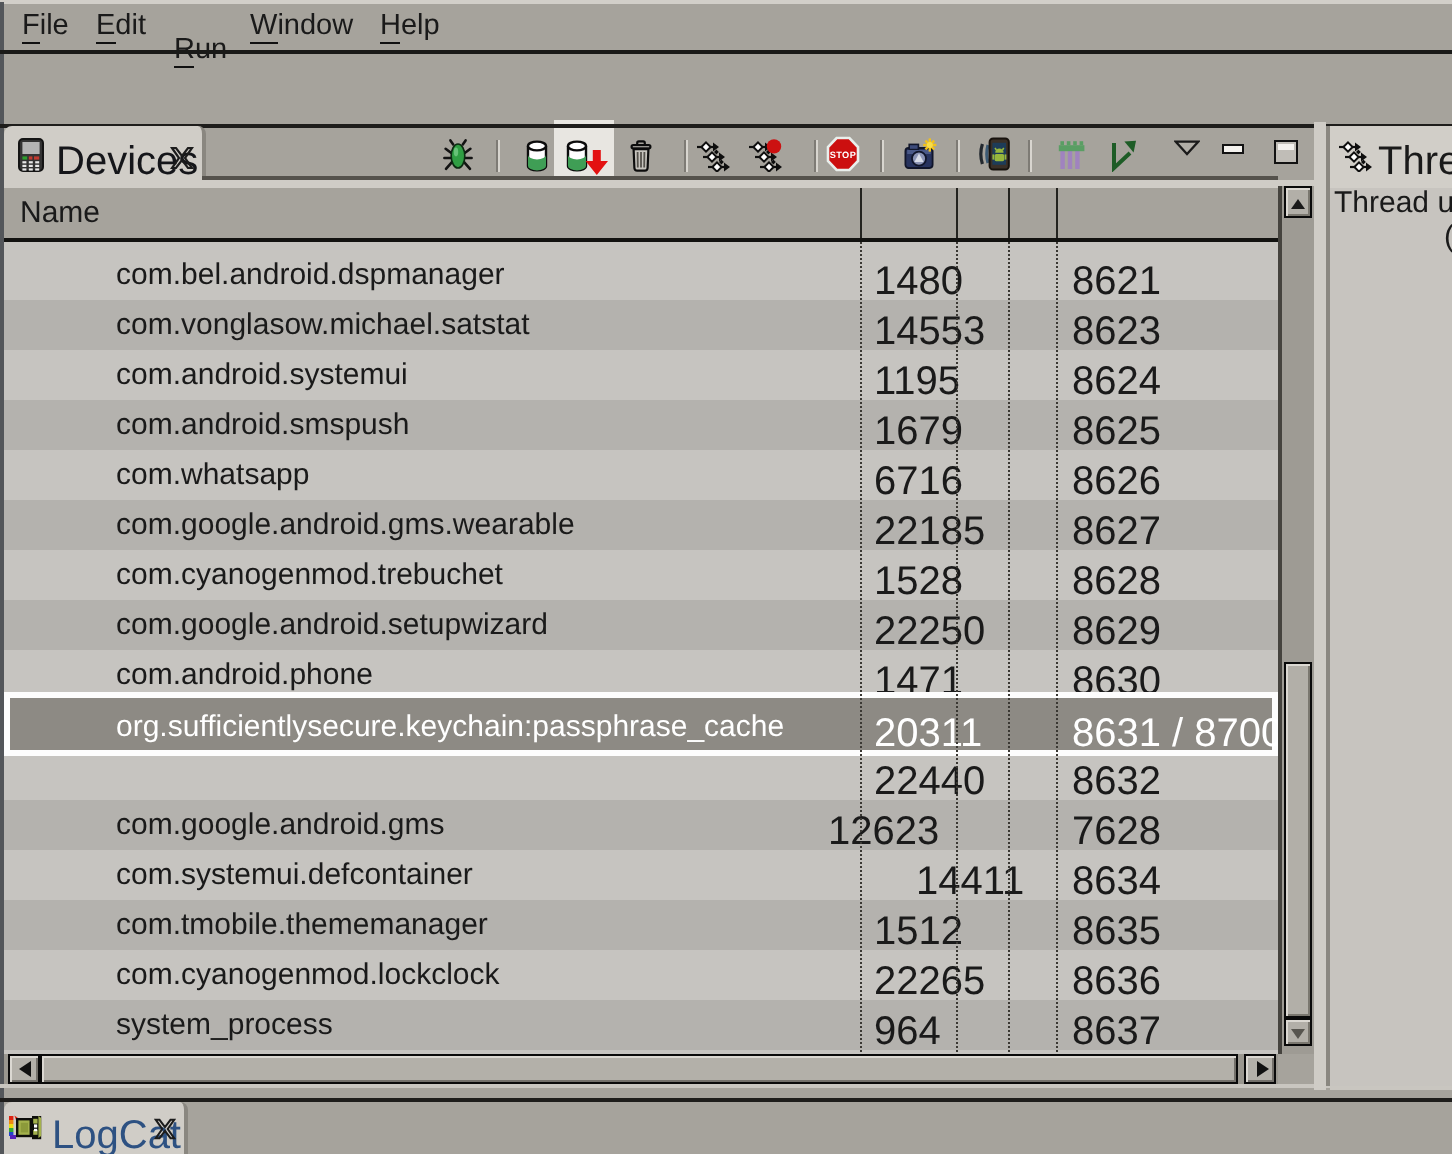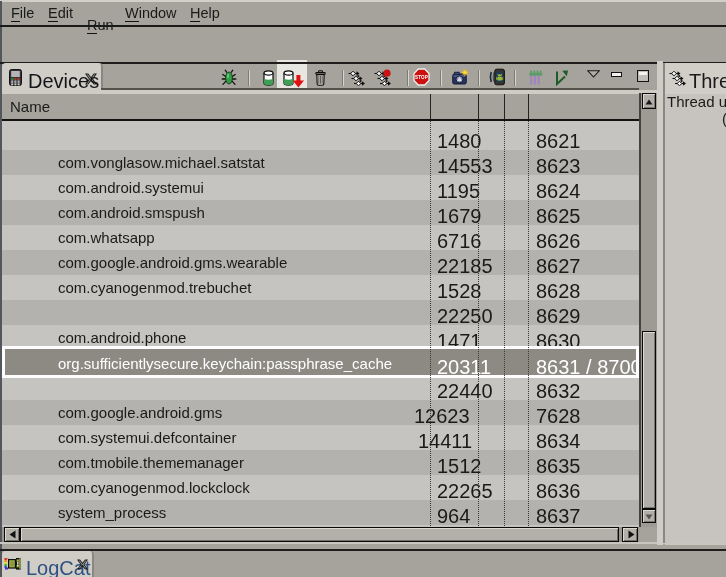--- a/index.html
+++ b/index.html
@@ -212,20 +212,21 @@
 <div class="abs txt" style="left:10px;top:98px;">Name</div>
 <div class="abs" style="left:2px;top:119px;width:662px;height:2px;background:#121210"></div>
 
 <div class="abs" style="left:430px;top:94px;width:1px;height:25px;background:#23231f"></div>
 <div class="abs" style="left:478px;top:94px;width:1px;height:25px;background:#23231f"></div>
 <div class="abs" style="left:504px;top:94px;width:1px;height:25px;background:#23231f"></div>
 <div class="abs" style="left:528px;top:94px;width:1px;height:25px;background:#23231f"></div>
 
 <div id="tbody" class="abs" style="left:2px;top:121px;width:637px;height:406px;background:#c6c4c0;overflow:hidden;">
   <div class="abs" style="left:0;top:4px;width:637px;height:25px;background:#c6c4c0"></div>
+  <div class="abs txt" style="left:56px;top:8px;">com.bel.android.dspmanager</div>
   <div class="abs t14" style="left:435px;top:9px;">1480</div>
   <div class="abs t14" style="left:534px;top:9px;">8621</div>
   <div class="abs" style="left:0;top:29px;width:637px;height:25px;background:#b4b2ae"></div>
   <div class="abs txt" style="left:56px;top:33px;">com.vonglasow.michael.satstat</div>
   <div class="abs t14" style="left:435px;top:34px;">14553</div>
   <div class="abs t14" style="left:534px;top:34px;">8623</div>
   <div class="abs" style="left:0;top:54px;width:637px;height:25px;background:#c6c4c0"></div>
   <div class="abs txt" style="left:56px;top:58px;">com.android.systemui</div>
   <div class="abs t14" style="left:435px;top:59px;">1195</div>
   <div class="abs t14" style="left:534px;top:59px;">8624</div>
@@ -239,37 +240,38 @@
   <div class="abs t14" style="left:534px;top:109px;">8626</div>
   <div class="abs" style="left:0;top:129px;width:637px;height:25px;background:#b4b2ae"></div>
   <div class="abs txt" style="left:56px;top:133px;">com.google.android.gms.wearable</div>
   <div class="abs t14" style="left:435px;top:134px;">22185</div>
   <div class="abs t14" style="left:534px;top:134px;">8627</div>
   <div class="abs" style="left:0;top:154px;width:637px;height:25px;background:#c6c4c0"></div>
   <div class="abs txt" style="left:56px;top:158px;">com.cyanogenmod.trebuchet</div>
   <div class="abs t14" style="left:435px;top:159px;">1528</div>
   <div class="abs t14" style="left:534px;top:159px;">8628</div>
   <div class="abs" style="left:0;top:179px;width:637px;height:25px;background:#b4b2ae"></div>
+  <div class="abs txt" style="left:56px;top:183px;">com.google.android.setupwizard</div>
   <div class="abs t14" style="left:435px;top:184px;">22250</div>
   <div class="abs t14" style="left:534px;top:184px;">8629</div>
   <div class="abs" style="left:0;top:204px;width:637px;height:25px;background:#c6c4c0"></div>
   <div class="abs txt" style="left:56px;top:208px;">com.android.phone</div>
   <div class="abs t14" style="left:435px;top:209px;">1471</div>
   <div class="abs t14" style="left:534px;top:209px;">8630</div>
   <div class="abs" style="left:0;top:229px;width:637px;height:25px;background:#b4b2ae"></div>
   <div class="abs" style="left:0;top:254px;width:637px;height:25px;background:#c6c4c0"></div>
   <div class="abs t14" style="left:435px;top:259px;">22440</div>
   <div class="abs t14" style="left:534px;top:259px;">8632</div>
   <div class="abs" style="left:0;top:279px;width:637px;height:25px;background:#b4b2ae"></div>
   <div class="abs txt" style="left:56px;top:283px;">com.google.android.gms</div>
   <div class="abs t14" style="left:412px;top:284px;">12623</div>
   <div class="abs t14" style="left:534px;top:284px;">7628</div>
   <div class="abs" style="left:0;top:304px;width:637px;height:25px;background:#c6c4c0"></div>
   <div class="abs txt" style="left:56px;top:308px;">com.systemui.defcontainer</div>
-  <div class="abs t14" style="left:416px;top:309px;">14411</div>
+  <div class="abs t14" style="left:456px;top:309px;">14411</div>
   <div class="abs t14" style="left:534px;top:309px;">8634</div>
   <div class="abs" style="left:0;top:329px;width:637px;height:25px;background:#b4b2ae"></div>
   <div class="abs txt" style="left:56px;top:333px;">com.tmobile.thememanager</div>
   <div class="abs t14" style="left:435px;top:334px;">1512</div>
   <div class="abs t14" style="left:534px;top:334px;">8635</div>
   <div class="abs" style="left:0;top:354px;width:637px;height:25px;background:#c6c4c0"></div>
   <div class="abs txt" style="left:56px;top:358px;">com.cyanogenmod.lockclock</div>
   <div class="abs t14" style="left:435px;top:359px;">22265</div>
   <div class="abs t14" style="left:534px;top:359px;">8636</div>
   <div class="abs" style="left:0;top:379px;width:637px;height:25px;background:#b4b2ae"></div>

